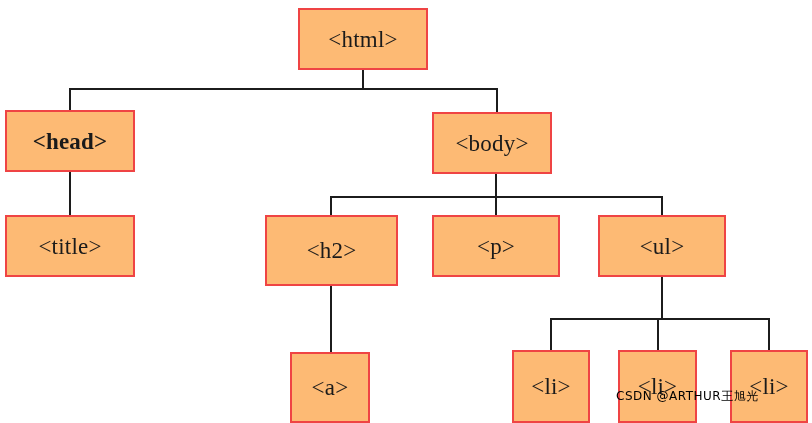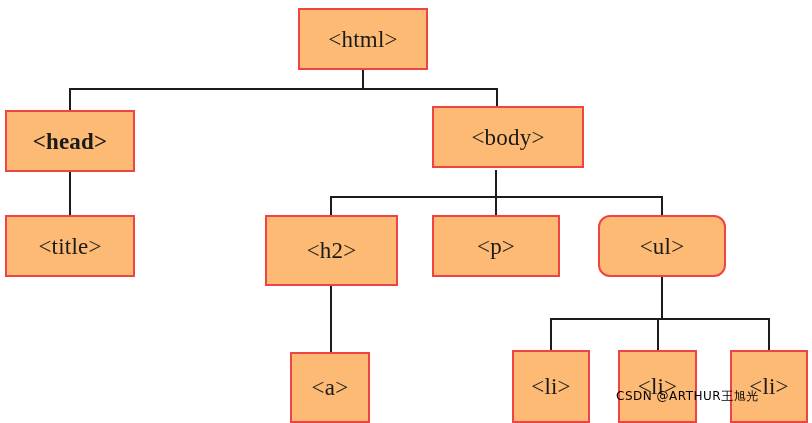--- a/index.html
+++ b/index.html
@@ -71,25 +71,25 @@
   <div class="edge edge-v" style="left:330px; top:275px; height:79px;"></div>
 
   <div class="edge edge-v" style="left:661px; top:275px; height:45px;"></div>
   <div class="edge edge-h" style="left:550px; top:318px; width:219px;"></div>
   <div class="edge edge-v" style="left:550px; top:318px; height:34px;"></div>
   <div class="edge edge-v" style="left:657px; top:318px; height:34px;"></div>
   <div class="edge edge-v" style="left:768px; top:318px; height:34px;"></div>
 
   <div class="node" style="left:298px; top:8px;   width:130px; height:62px;">&lt;html&gt;</div>
   <div class="node" style="left:5px;   top:110px; width:130px; height:62px;font-weight:bold;">&lt;head&gt;</div>
-  <div class="node" style="left:432px; top:106px; width:152px; height:62px;">&lt;body&gt;</div>
+  <div class="node" style="left:432px; top:112px; width:120px; height:62px;">&lt;body&gt;</div>
   <div class="node" style="left:5px;   top:215px; width:130px; height:62px;">&lt;title&gt;</div>
   <div class="node" style="left:265px; top:215px; width:133px; height:71px;">&lt;h2&gt;</div>
   <div class="node" style="left:432px; top:215px; width:128px; height:62px;">&lt;p&gt;</div>
-  <div class="node" style="left:598px; top:215px; width:128px; height:62px;border-radius:12px;">&lt;ul&gt;</div>
+  <div class="node" style="left:598px; top:215px; width:128px; height:62px;">&lt;ul&gt;</div>
   <div class="node" style="left:290px; top:352px; width:80px;  height:71px;">&lt;a&gt;</div>
   <div class="node" style="left:512px; top:350px; width:78px;  height:73px;">&lt;li&gt;</div>
   <div class="node" style="left:618px; top:350px; width:79px;  height:73px;">&lt;li&gt;</div>
   <div class="node" style="left:730px; top:350px; width:78px;  height:73px;">&lt;li&gt;</div>
 
   <div id="watermark" style="left:588px; top:390px;">CSDN @ARTHUR王旭光</div>
 
 </div>
 
 </body></html>

